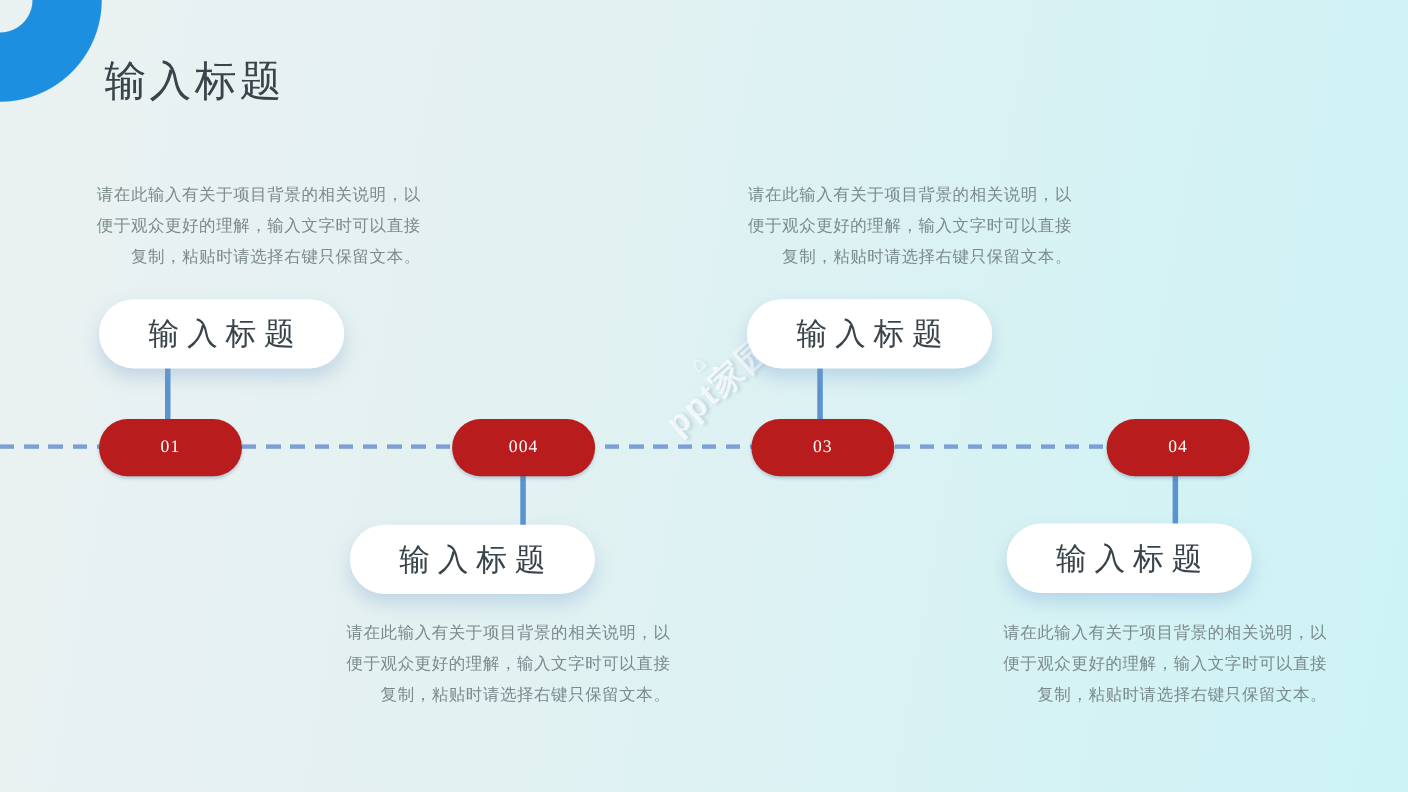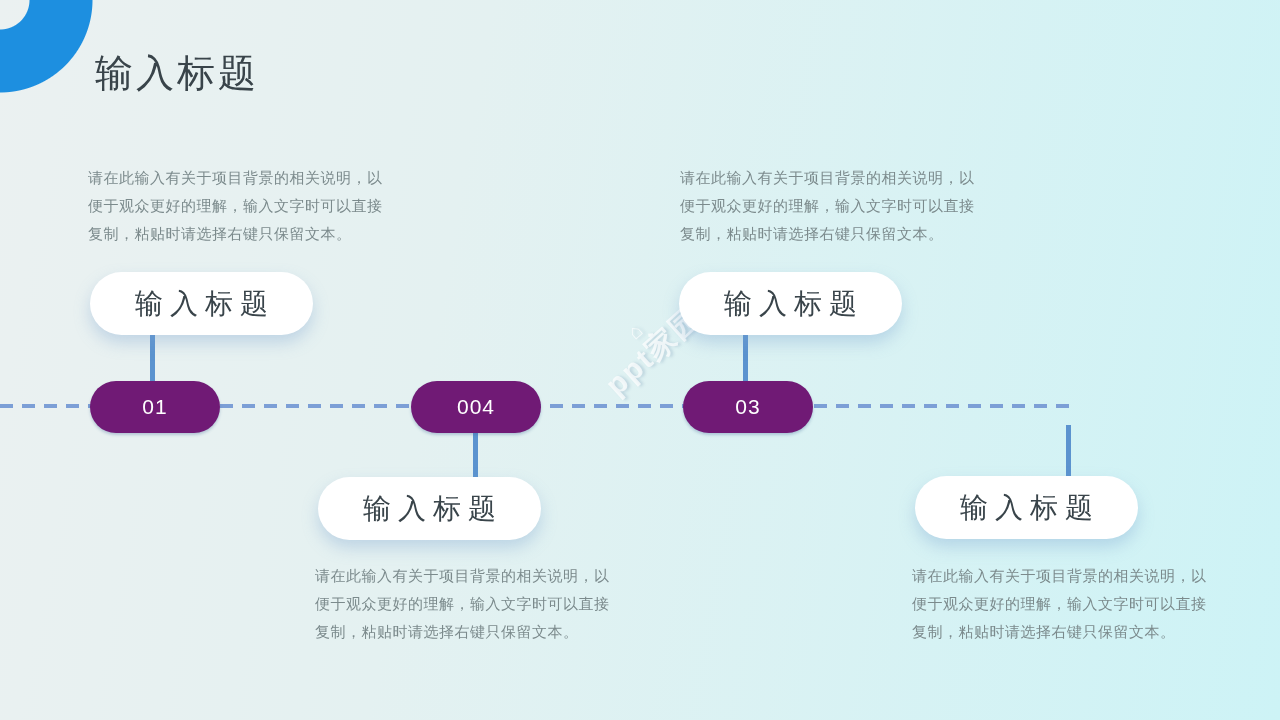--- a/index.html
+++ b/index.html
@@ -45,25 +45,26 @@
   
   .connector { position: absolute; width: 5px; background: #5b93cf; z-index: 1; }
   .c1 { left: 150px; top: 330px; height: 60px; }
   .c2 { left: 473px; top: 425px; height: 56px; }
   .c3 { left: 743px; top: 330px; height: 60px; }
   .c4 { left: 1066px; top: 425px; height: 56px; }
 
   
   .node {
     position: absolute; top: 381px; width: 130px; height: 52px;
-    background: #701a75; border-radius: 26px;
+    background: #b91c1c; border-radius: 26px;
     display: flex; align-items: center; justify-content: center;
-    color: #ffffff; font-size: 21px; letter-spacing: 1px;
+    color: #ffffff; font-size: 16px; letter-spacing: 1px;
     box-shadow: 0 2px 3px rgba(60,100,150,0.30);
     z-index: 2;
+    font-family: Liberation Serif, serif;
   }
   .n1 { left: 90px; }
   .n2 { left: 411px; }
   .n3 { left: 683px; }
   .n4 { left: 1006px; }
 
   
   .label-pill {
     position: absolute; width: 223px; height: 63px;
     background: #ffffff; border-radius: 32px;
@@ -80,21 +81,21 @@
 
   
   .desc {
     position: absolute; color: #7b8a8c; font-size: 15px;
     line-height: 28px; letter-spacing: 0.5px;
   }
   .d1 { left: 88px;  top: 164px; }
   .d2 { left: 680px; top: 164px; }
   .d3 { left: 315px; top: 562px; }
   .d4 { left: 912px; top: 562px; }
-  .desc span { display: block; }
+  .desc span { display: block; text-align: right; }
 </style>
 </head>
 <body>
 
 <div class="slide">
 
   <div class="corner-ring"></div>
 
   <h1 class="page-title">输入标题</h1>
 
@@ -111,20 +112,23 @@
   <div class="connector c4"></div>
 
   <div class="node n1">
     <span>01</span>
   </div>
   <div class="node n2">
     <span>004</span>
   </div>
   <div class="node n3">
     <span>03</span>
+  </div>
+  <div class="node n4">
+    <span>04</span>
   </div>
 
   <div class="label-pill p1">
     <span>输入标题</span>
   </div>
   <div class="label-pill p2">
     <span>输入标题</span>
   </div>
   <div class="label-pill p3">
     <span>输入标题</span>

